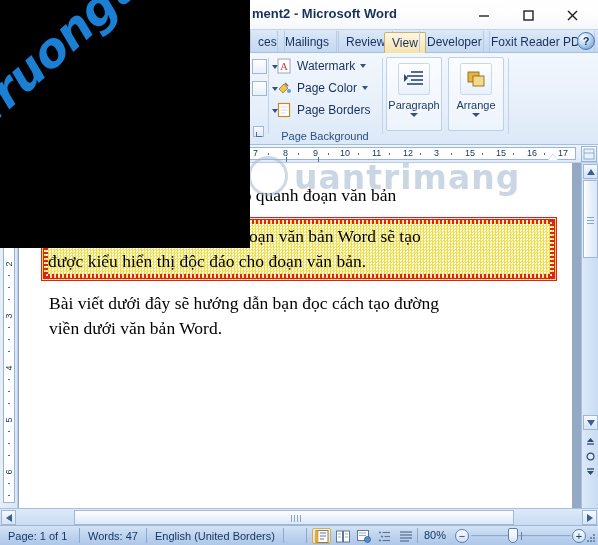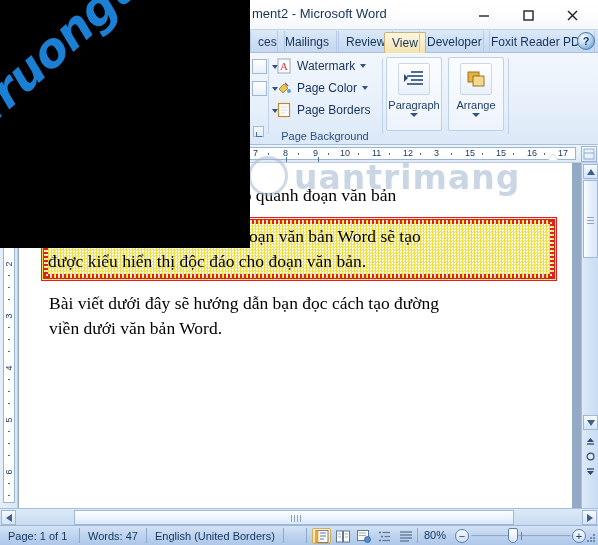--- a/index.html
+++ b/index.html
@@ -22,20 +22,21 @@
     background: #ffffff;
   }
 
   
   .titlebar {
     position: absolute;
     left: 0; top: 0; width: 598px; height: 30px;
     background: linear-gradient(to bottom, #ffffff 0%, #fdfdfe 55%, #f4f7fb 100%);
     border-bottom: 1px solid #c6d3e4;
     box-sizing: border-box;
+    font-weight: bold;
   }
   .title-text {
     position: absolute;
     left: 252px; top: 6px;
     font-size: 13px;
     color: #16325c;
     white-space: nowrap;
     font-family: "Liberation Sans", sans-serif;
   }
   .winbtns {

